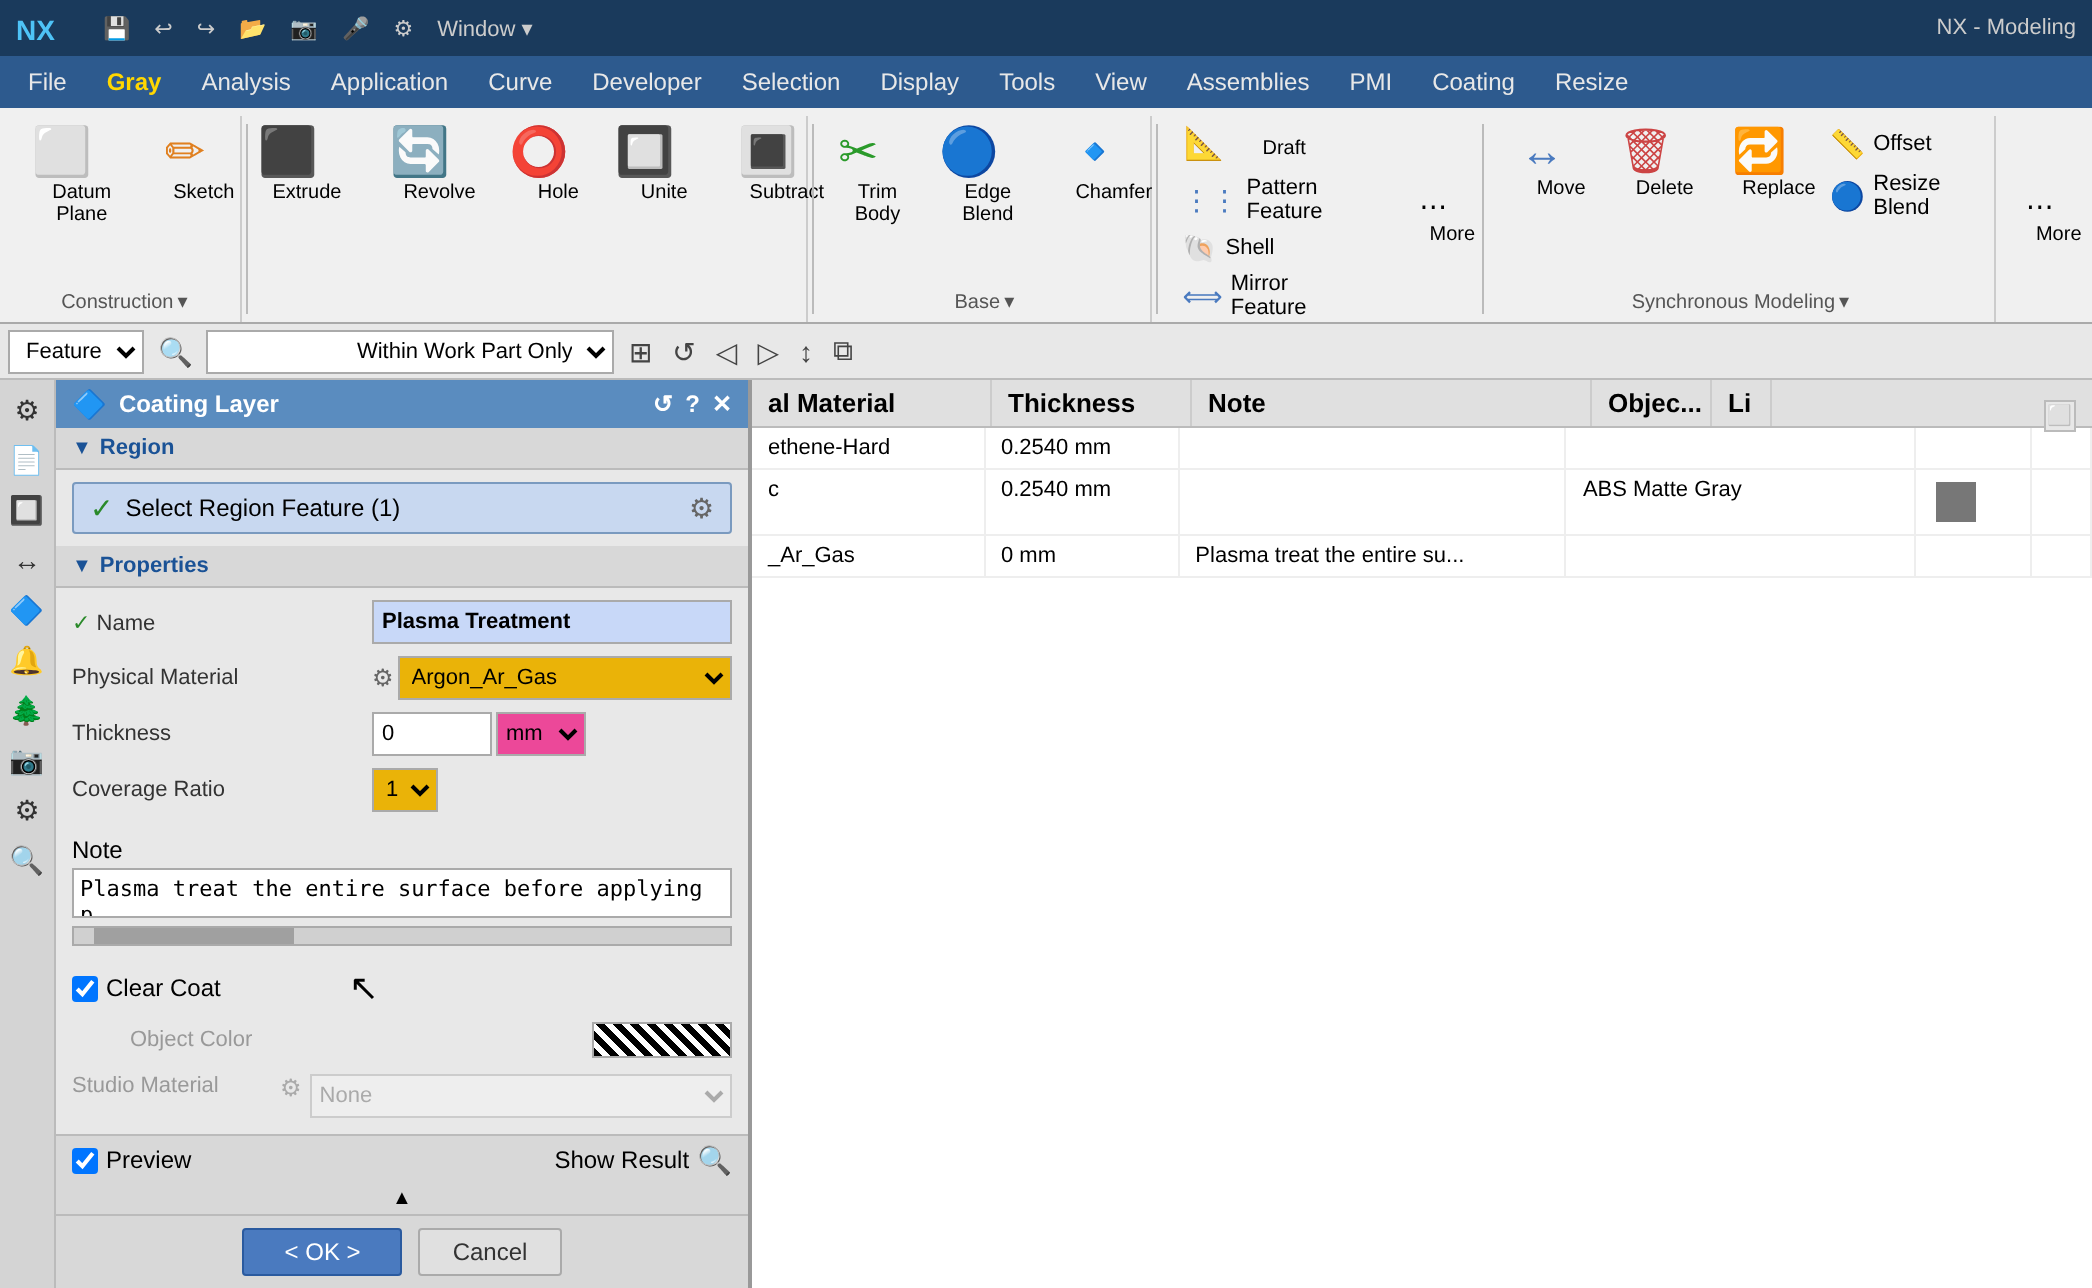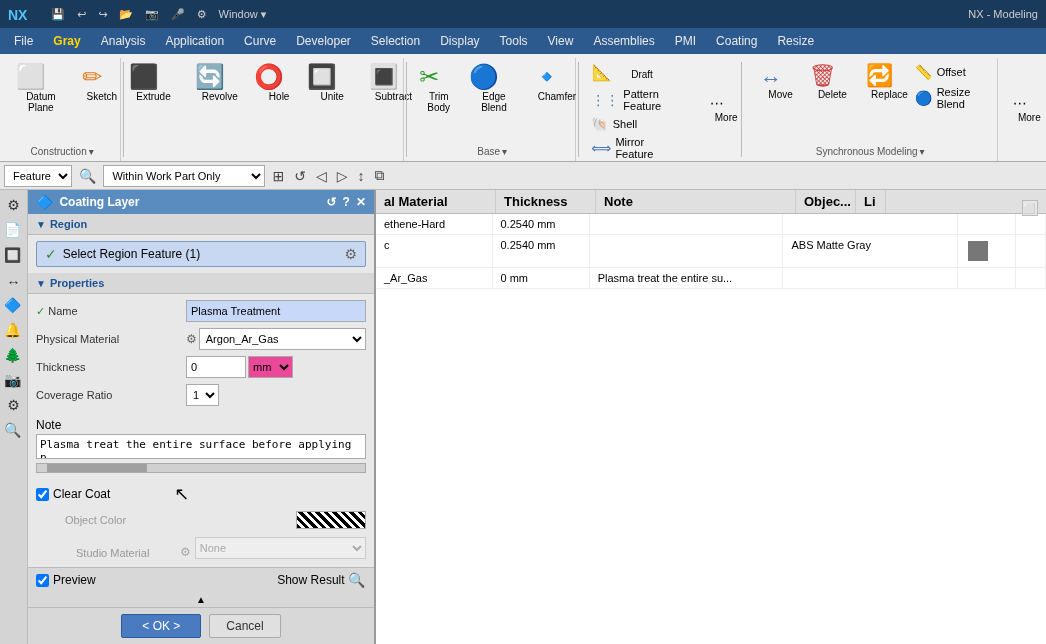--- a/index.html
+++ b/index.html
@@ -111,25 +111,25 @@
     .check-icon { color: #2a8a2a; font-size: 14px; }
     .filter-icon { font-size: 14px; color: #666; cursor: pointer; }
 
     
     .properties-section { padding: 6px 8px; background: #e8e8e8; }
     .prop-row { display: flex; align-items: center; margin-bottom: 6px; gap: 40px; }
     .prop-label { width: 110px; font-size: 11px; color: #333; }
     .prop-value { flex: 1; }
     .prop-input {
       width: 100%; height: 22px; border: 1px solid #aaa; background: #c8d8f8;
-      padding: 0 4px; font-size: 11px;
+      padding: 0 4px; font-size: 11px; font-weight: bold;
     }
     .prop-select-wrap { display: flex; align-items: center; gap: 2px; flex: 1; }
     .prop-select {
-      flex: 1; height: 22px; border: 1px solid #aaa; background: #ffffff;
+      flex: 1; height: 22px; border: 1px solid #aaa; background: #eab308;
       font-size: 11px; padding: 0 2px;
     }
     .prop-input-unit { display: flex; align-items: center; gap: 2px; flex: 1; }
     .prop-unit-input { width: 60px; height: 22px; border: 1px solid #aaa; background: white; font-size: 11px; padding: 0 4px; }
     .prop-unit-select { width: 45px; height: 22px; border: 1px solid #aaa; background: #ec4899; font-size: 11px; }
 
     
     .note-area {
       margin: 0 8px 4px; border: 1px solid #aaa; background: white;
       height: 48px; padding: 3px; font-size: 11px; overflow: hidden;
@@ -144,21 +144,21 @@
     
     .checkbox-row { display: flex; align-items: center; padding: 4px 8px; gap: 4px; }
     .prop-checkbox { width: 13px; height: 13px; }
 
     
     .obj-color-row { display: flex; align-items: center; padding: 2px 8px 6px; justify-content: space-between; margin-left: 29px; }
     .obj-color-label { font-size: 11px; color: #999; }
     .obj-color-swatch { width: 70px; height: 18px; background: repeating-linear-gradient(45deg, #000 0, #000 3px, #fff 3px, #fff 6px); border: 1px solid #aaa; }
 
     
-    .studio-row { display: flex; align-items: flex-end; padding: 2px 8px 8px; gap: 4px; margin-left: 40px; }
+    .studio-row { display: flex; align-items: flex-start; padding: 2px 8px 8px; gap: 4px; }
     .studio-label { font-size: 11px; color: #999; width: 100px; }
     .studio-icon { font-size: 12px; color: #aaa; }
     .studio-select { flex: 1; height: 22px; border: 1px solid #ccc; background: #eee; font-size: 11px; color: #aaa; }
 
     
     .preview-row {
       display: flex; align-items: center; justify-content: space-between;
       padding: 4px 8px; background: #d8d8d8; border-top: 1px solid #bbb;
     }
     .preview-left { display: flex; align-items: center; gap: 4px; }
@@ -370,21 +370,21 @@
       <span class="label">More</span>
     </div>
   </div>
 </div>
 
 <div class="toolbar-row">
   <select class="toolbar-select">
     <option>Feature</option>
   </select>
   <span class="toolbar-icon">🔍</span>
-  <select class="toolbar-select" style="width:162px;">
+  <select class="toolbar-select" style="width:204px;text-align:right;">
     <option>Within Work Part Only</option>
   </select>
   <span class="toolbar-icon">⊞</span>
   <span class="toolbar-icon">↺</span>
   <span class="toolbar-icon">◁</span>
   <span class="toolbar-icon">▷</span>
   <span class="toolbar-icon">↕</span>
   <span class="toolbar-icon">⧉</span>
 </div>
 

